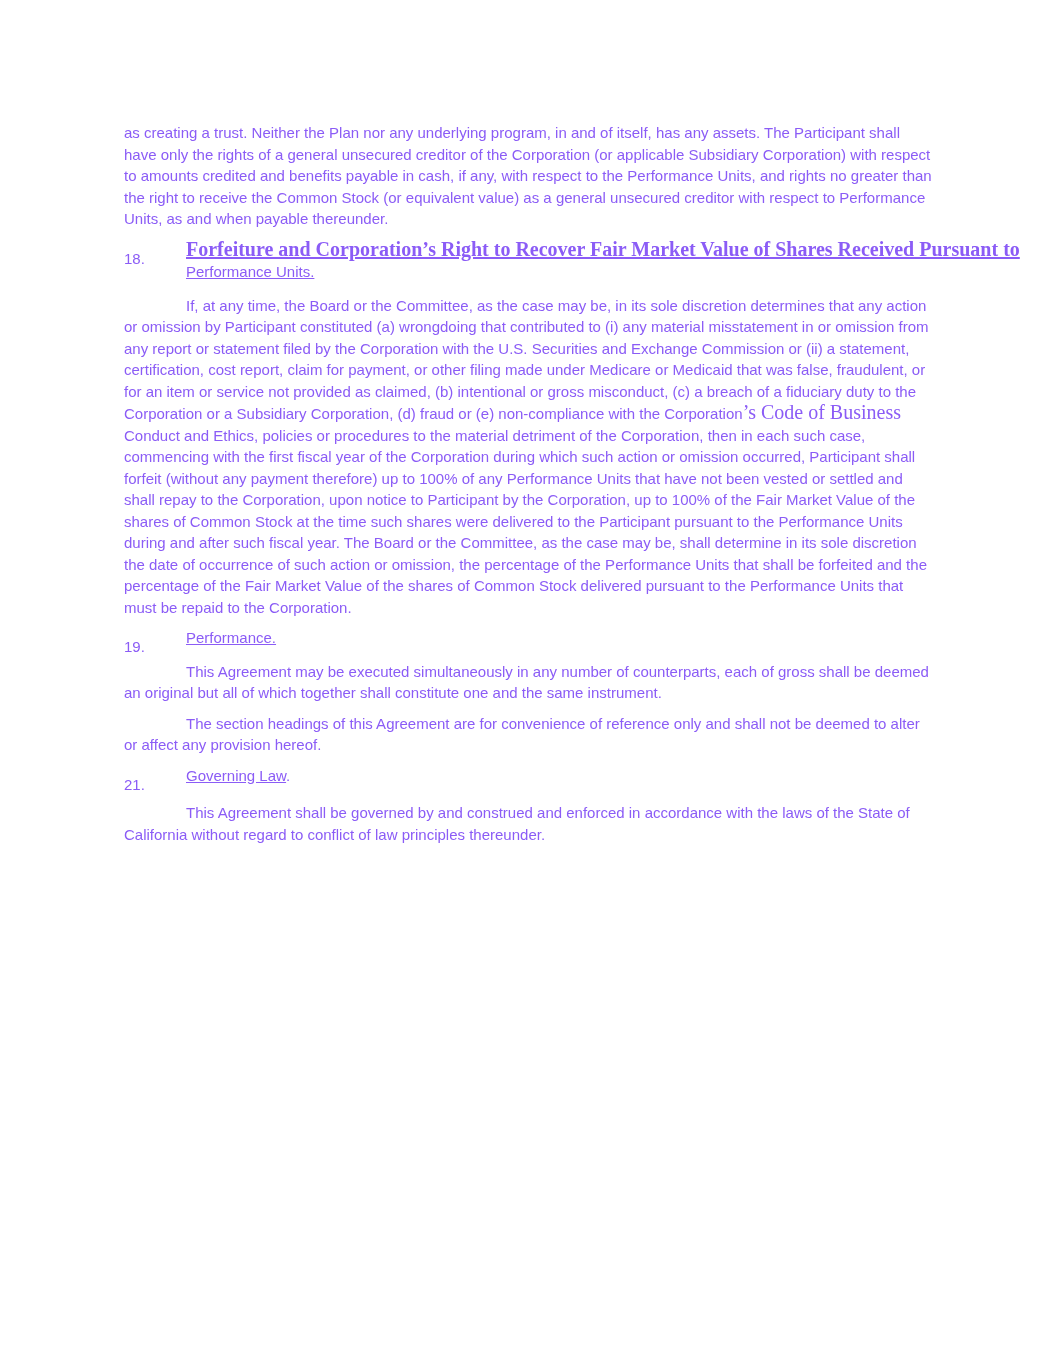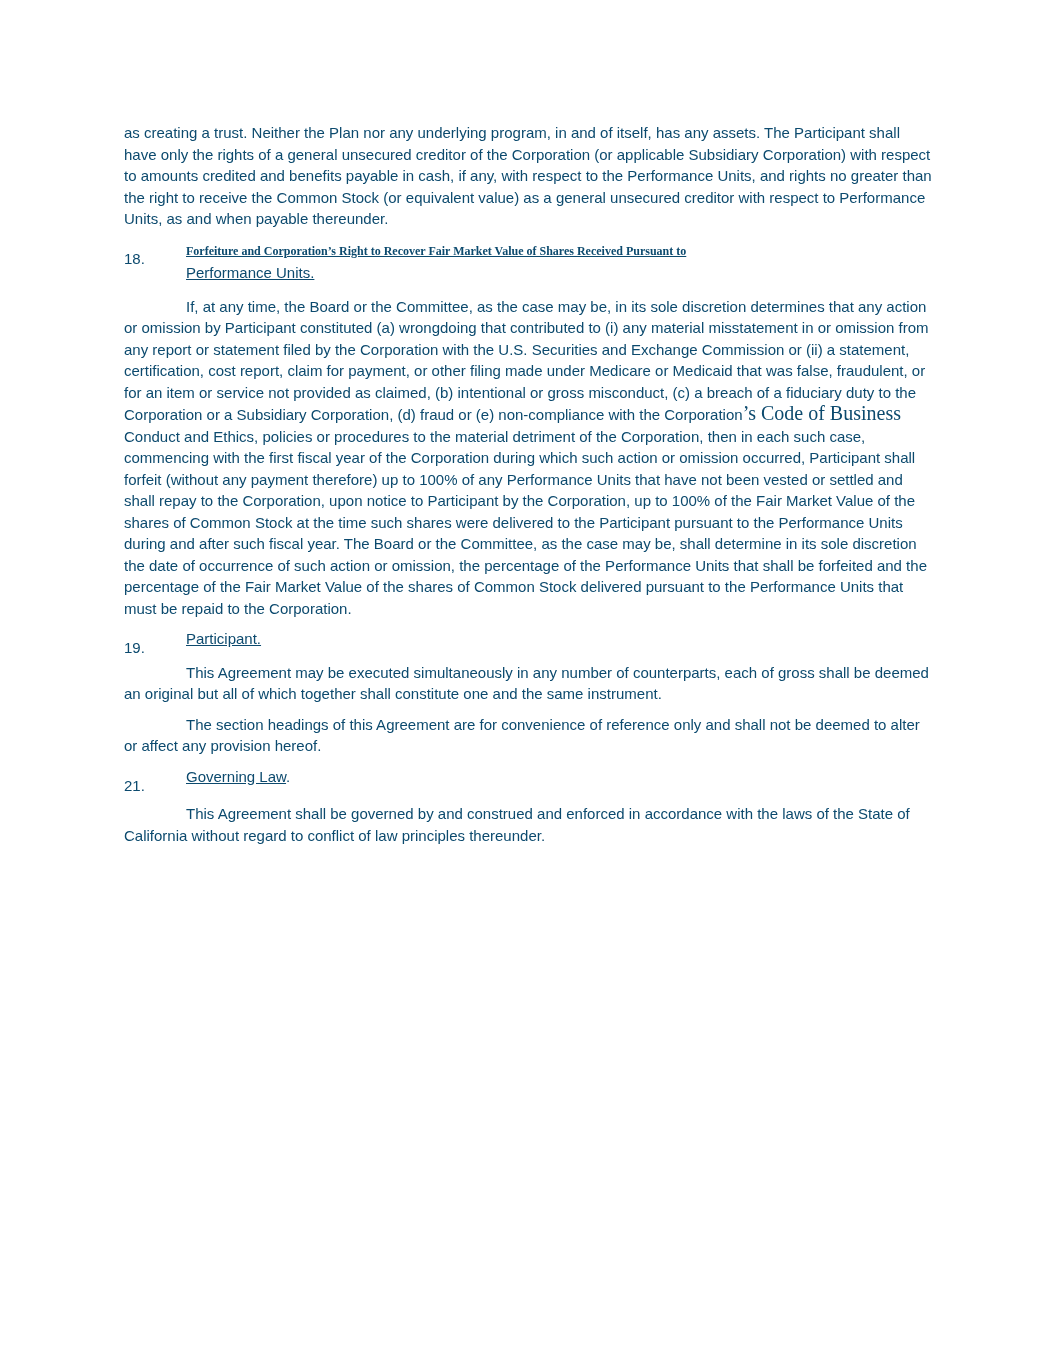--- a/index.html
+++ b/index.html
@@ -4,21 +4,21 @@
 <style>
   html, body { margin: 0; padding: 0; background: #ffffff; }
   .page {
     position: relative;
     width: 1055px;
     height: 1082px;
     background: #ffffff;
     font-family: "Liberation Sans", sans-serif;
     font-size: 15px;
     line-height: 21.5px;
-    color: #0c4a6e;
+    color: #8b5cf6;
     overflow: hidden;
   }
   .content {
     position: absolute;
     left: 124px;
     top: 122px;
     width: 808px;
   }
   p.body-p {
     margin: 0 0 9px 0;
@@ -34,21 +34,21 @@
   .sec-head .num {
     position: absolute;
     left: 0;
     top: 9px;
   }
   .u { text-decoration: underline; }
   .serif { font-family: "Liberation Serif", serif; font-size: 20px; }
   .serif-bold {
     font-family: "Liberation Serif", serif;
     font-weight: bold;
-    font-size: 12px;
+    font-size: 20px;
     white-space: nowrap;
   }
   .mb-lg { margin-bottom: 16px; }
   .page-number {
     position: absolute;
     top: 1252px;
     left: 0;
     width: 100%;
     text-align: center;
   }
@@ -63,21 +63,21 @@
 
     <div class="sec-head">
       <span class="num">18.</span>
       <span><span class="serif-bold u">Forfeiture and Corporation’s Right to Recover Fair Market Value of Shares Received Pursuant to</span><br><span class="u">Performance Units.</span></span>
     </div>
 
     <p class="body-p"><span>If, at any time, the Board or the Committee, as the case may be, in its sole discretion determines that any action or omission by Participant constituted (a) wrongdoing that contributed to (i) any material misstatement in or omission from any report or statement filed by the Corporation with the U.S. Securities and Exchange Commission or (ii) a statement, certification, cost report, claim for payment, or other filing made under Medicare or Medicaid that was false, fraudulent, or for an item or service not provided as claimed, (b) intentional or gross misconduct, (c) a breach of a fiduciary duty to the Corporation or a Subsidiary Corporation, (d) fraud or (e) non-compliance with the Corporation</span><span class="serif">’s Code of Business </span><span>Conduct and Ethics, policies or procedures to the material detriment of the Corporation, then in each such case, commencing with the first fiscal year of the Corporation during which such action or omission occurred, Participant shall forfeit (without any payment therefore) up to 100% of any Performance Units that have not been vested or settled and shall repay to the Corporation, upon notice to Participant by the Corporation, up to 100% of the Fair Market Value of the shares of Common Stock at the time such shares were delivered to the Participant pursuant to the Performance Units during and after such fiscal year.  The Board or the Committee, as the case may be, shall determine in its sole discretion the date of occurrence of such action or omission, the percentage of the Performance Units that shall be forfeited and the percentage of the Fair Market Value of the shares of Common Stock delivered pursuant to the Performance Units that must be repaid to the Corporation.</span></p>
 
     <div class="sec-head">
       <span class="num">19.</span>
-      <span class="u">Participant.</span>
+      <span class="u">Performance.</span>
     </div>
 
     <p class="body-p">This Agreement may be executed simultaneously in any number of counterparts, each of gross shall be deemed an original but all of which together shall constitute one and the same instrument.</p>
 
 
     <p class="body-p">The section headings of this Agreement are for convenience of reference only and shall not be deemed to alter or affect any provision hereof.</p>
 
     <div class="sec-head mb-lg">
       <span class="num">21.</span>
       <span><span class="u"> Governing Law</span><span>.</span></span>

